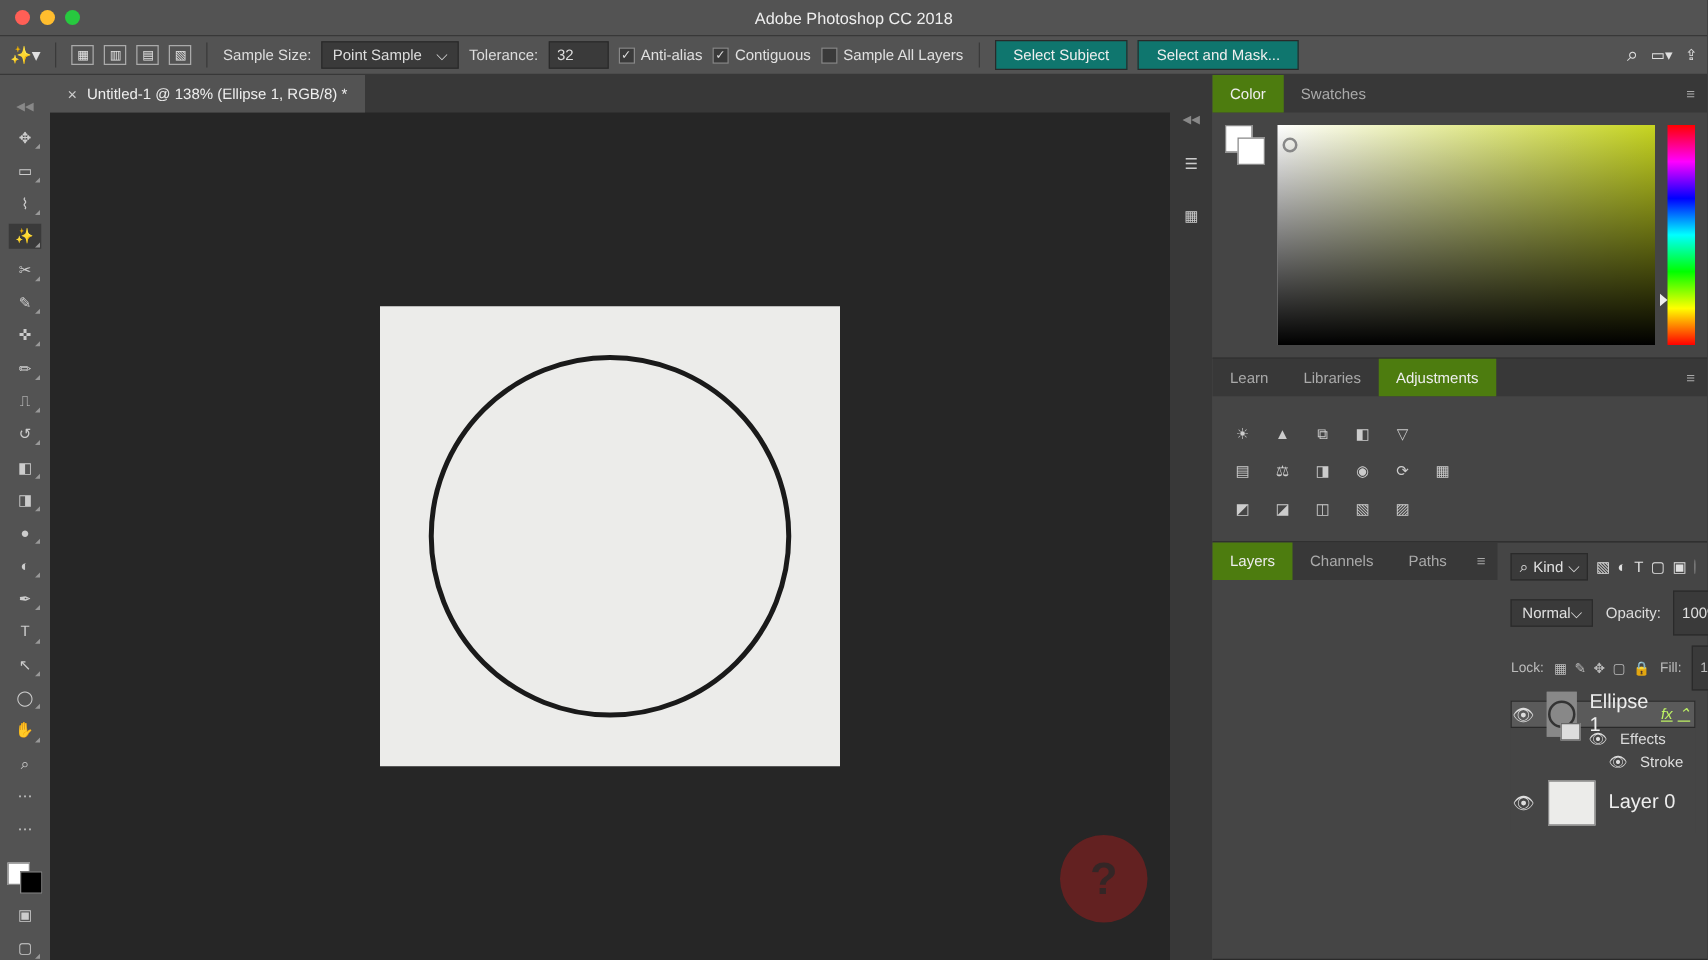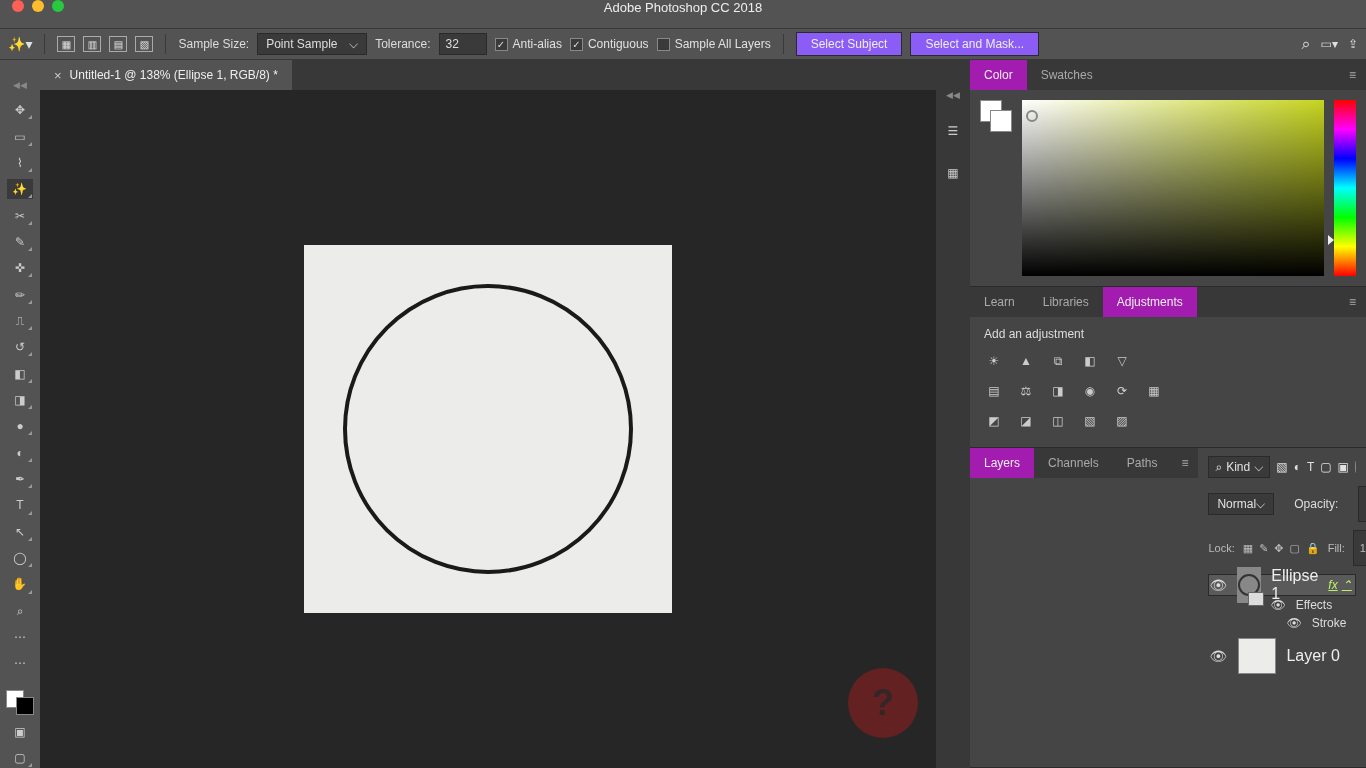--- a/index.html
+++ b/index.html
@@ -1,29 +1,29 @@
 <!DOCTYPE html>
 <html><head>
 <meta charset="utf-8">
 <style>
 * { margin:0; padding:0; box-sizing:border-box; font-family:-apple-system,Helvetica,Arial,sans-serif; }
 body { background:#535353; overflow:hidden; width:1366px; height:768px; color:#e0e0e0; font-size:12px; }
-.titlebar { height:28px; background:#535353; display:flex; align-items:flex-start; position:relative; }
+.titlebar { height:28px; background:#535353; display:flex; align-items:center; position:relative; }
 .traffic { display:flex; gap:8px; padding-left:12px; }
 .dot { width:12px; height:12px; border-radius:50%; }
 .red { background:#ff5f56; } .yellow { background:#ffbd2e; } .green { background:#27c93f; }
 .title { position:absolute; left:50%; transform:translateX(-50%); color:#eee; font-size:13px; }
 .optbar { height:32px; background:#535353; border-top:1px solid #383838; border-bottom:1px solid #383838; display:flex; align-items:center; padding:0 8px; gap:8px; }
 .optbar .sep { width:1px; height:20px; background:#3a3a3a; margin:0 4px; }
 .lbl { color:#ddd; font-size:12px; }
 .sel { background:#3a3a3a; border:1px solid #2a2a2a; color:#ddd; padding:2px 8px; height:22px; display:flex; align-items:center; gap:6px; min-width:110px; justify-content:space-between; }
 .inp { background:#3a3a3a; border:1px solid #2a2a2a; color:#ddd; padding:2px 6px; height:22px; width:48px; font-size:12px; }
 .chk { display:flex; align-items:center; gap:5px; }
 .chkbox { width:13px; height:13px; background:#3a3a3a; border:1px solid #888; display:flex; align-items:center; justify-content:center; font-size:10px; color:#ddd; }
-.btn { background:#8b5cf6; border:1px solid #2a2a2a; color:#eee; padding:4px 14px; height:24px; font-size:12px; }
+.btn { background:#0f766e; border:1px solid #2a2a2a; color:#eee; padding:4px 14px; height:24px; font-size:12px; }
 .optr { display:flex; gap:10px; margin-left:auto; align-items:center; }
 .main { display:flex; height:calc(768px - 60px); }
 .toolbar { width:40px; background:#535353; display:flex; flex-direction:column; align-items:center; padding-top:20px; gap:6px; }
 .tool { width:26px; height:22px; display:flex; align-items:center; justify-content:center; color:#ccc; cursor:pointer; position:relative; }
 .tool.active { background:#3a3a3a; }
 .tool .tri { position:absolute; bottom:1px; right:1px; width:0; height:0; border-right:4px solid #999; border-top:4px solid transparent; }
 .swatch { margin-top:10px; position:relative; width:28px; height:28px; }
 .sw1 { position:absolute; width:18px; height:18px; background:#fff; border:1px solid #888; top:0; left:0; }
 .sw2 { position:absolute; width:18px; height:18px; background:#000; border:1px solid #888; bottom:0; right:0; }
 .tabbar { height:30px; background:#383838; display:flex; }
@@ -34,38 +34,38 @@
 .artboard { width:368px; height:368px; background:#ececea; display:flex; align-items:center; justify-content:center; }
 .circle { width:290px; height:290px; border:4px solid #1a1a1a; border-radius:50%; }
 .watermark { position:absolute; right:10px; bottom:30px; font-size:60px; font-weight:900; color:rgba(150,30,30,0.55); display:flex; align-items:center; pointer-events:none; }
 .wm-head { width:70px; height:70px; border-radius:50%; background:rgba(150,30,30,0.55); margin-right:8px; display:flex; align-items:center; justify-content:center; font-size:36px; color:rgba(40,40,40,0.8); }
 .dock { width:34px; background:#383838; display:flex; flex-direction:column; align-items:center; padding-top:30px; gap:20px; }
 .dock .di { color:#ccc; width:22px; height:22px; display:flex; align-items:center; justify-content:center; }
 .panels { width:396px; background:#454545; display:flex; flex-direction:column; }
 .panel { border-bottom:1px solid #2a2a2a; }
 .ptabs { display:flex; height:30px; align-items:stretch; background:#383838; }
 .ptab { padding:0 14px; display:flex; align-items:center; color:#aaa; font-size:12px; cursor:pointer; }
-.ptab.active { background:#a21caf; color:#eee; }
+.ptab.active { background:#4d7c0f; color:#eee; }
 .pmenu { margin-left:auto; padding:0 10px; display:flex; align-items:center; color:#aaa; }
 .color-body { display:flex; padding:10px; gap:10px; }
 .color-sw { position:relative; width:32px; height:32px; }
 .csw1 { position:absolute; width:22px; height:22px; background:#fff; border:1px solid #888; top:0; left:0; }
 .csw2 { position:absolute; width:22px; height:22px; background:#fff; border:1px solid #888; bottom:0; right:0; }
 .color-field { flex:1; height:176px; background:linear-gradient(to top,#000,transparent),linear-gradient(to right,#fff,#c6d420); position:relative; }
 .cf-cursor { position:absolute; top:10px; left:4px; width:12px; height:12px; border:2px solid #888; border-radius:50%; }
 .hue { width:22px; height:176px; background:linear-gradient(to bottom,red,magenta,blue,cyan,lime,yellow,red); position:relative; }
 .hue-tri { position:absolute; left:-6px; top:135px; width:0; height:0; border-top:5px solid transparent; border-bottom:5px solid transparent; border-left:6px solid #eee; }
 .adj-body { padding:10px 14px 16px; }
 .adj-row { display:flex; gap:12px; margin-top:10px; }
 .adj-row .ai { width:20px; height:20px; color:#ccc; display:flex; align-items:center; justify-content:center; }
 .layers-body { padding:8px 10px 10px; flex:1; overflow:auto; }
 .lrow1 { display:flex; align-items:center; gap:6px; margin-bottom:8px; }
 .kind { background:#3a3a3a; border:1px solid #2a2a2a; padding:2px 6px; height:22px; display:flex; align-items:center; gap:4px; }
 .lcir { width:12px; height:12px; border-radius:50%; background:#888; margin-left:auto; }
-.lrow2 { display:flex; align-items:center; gap:20px; margin-bottom:8px; }
+.lrow2 { display:flex; align-items:center; gap:10px; margin-bottom:8px; }
 .blend { background:#3a3a3a; border:1px solid #2a2a2a; padding:2px 8px; height:22px; flex:1; display:flex; justify-content:space-between; align-items:center; max-width:120px; }
 .opfield { background:#3a3a3a; border:1px solid #2a2a2a; padding:2px 6px; height:36px; width:46px; display:flex; align-items:center; justify-content:space-between; }
 .lrow3 { display:flex; align-items:center; gap:8px; margin-bottom:8px; font-size:11px; color:#bbb; }
 .lockicons { display:flex; gap:6px; }
 .layer-list { background:#454545; }
 .layer { display:flex; align-items:center; padding:6px 0; gap:10px; }
 .layer.sel { background:#5a5a5a; }
 .eye { width:20px; text-align:center; color:#ddd; font-size:14px; }
 .thumb { width:38px; height:36px; background:#ececea; border:1px solid #888; position:relative; display:flex; align-items:center; justify-content:center; }
 .thumb.shape { background:#888; }
@@ -208,21 +208,20 @@
     </div>
 
     <div class="panel">
       <div class="ptabs">
         <div class="ptab">Learn</div>
         <div class="ptab">Libraries</div>
         <div class="ptab active">Adjustments</div>
         <div class="pmenu">≡</div>
       </div>
       <div class="adj-body">
-        <div style="color:#ddd;font-size:12px">Add an adjustment</div>
         <div class="adj-row">
           <span class="ai">☀</span>
           <span class="ai">▲</span>
           <span class="ai">⧉</span>
           <span class="ai">◧</span>
           <span class="ai">▽</span>
         </div>
         <div class="adj-row">
           <span class="ai">▤</span>
           <span class="ai">⚖</span>

